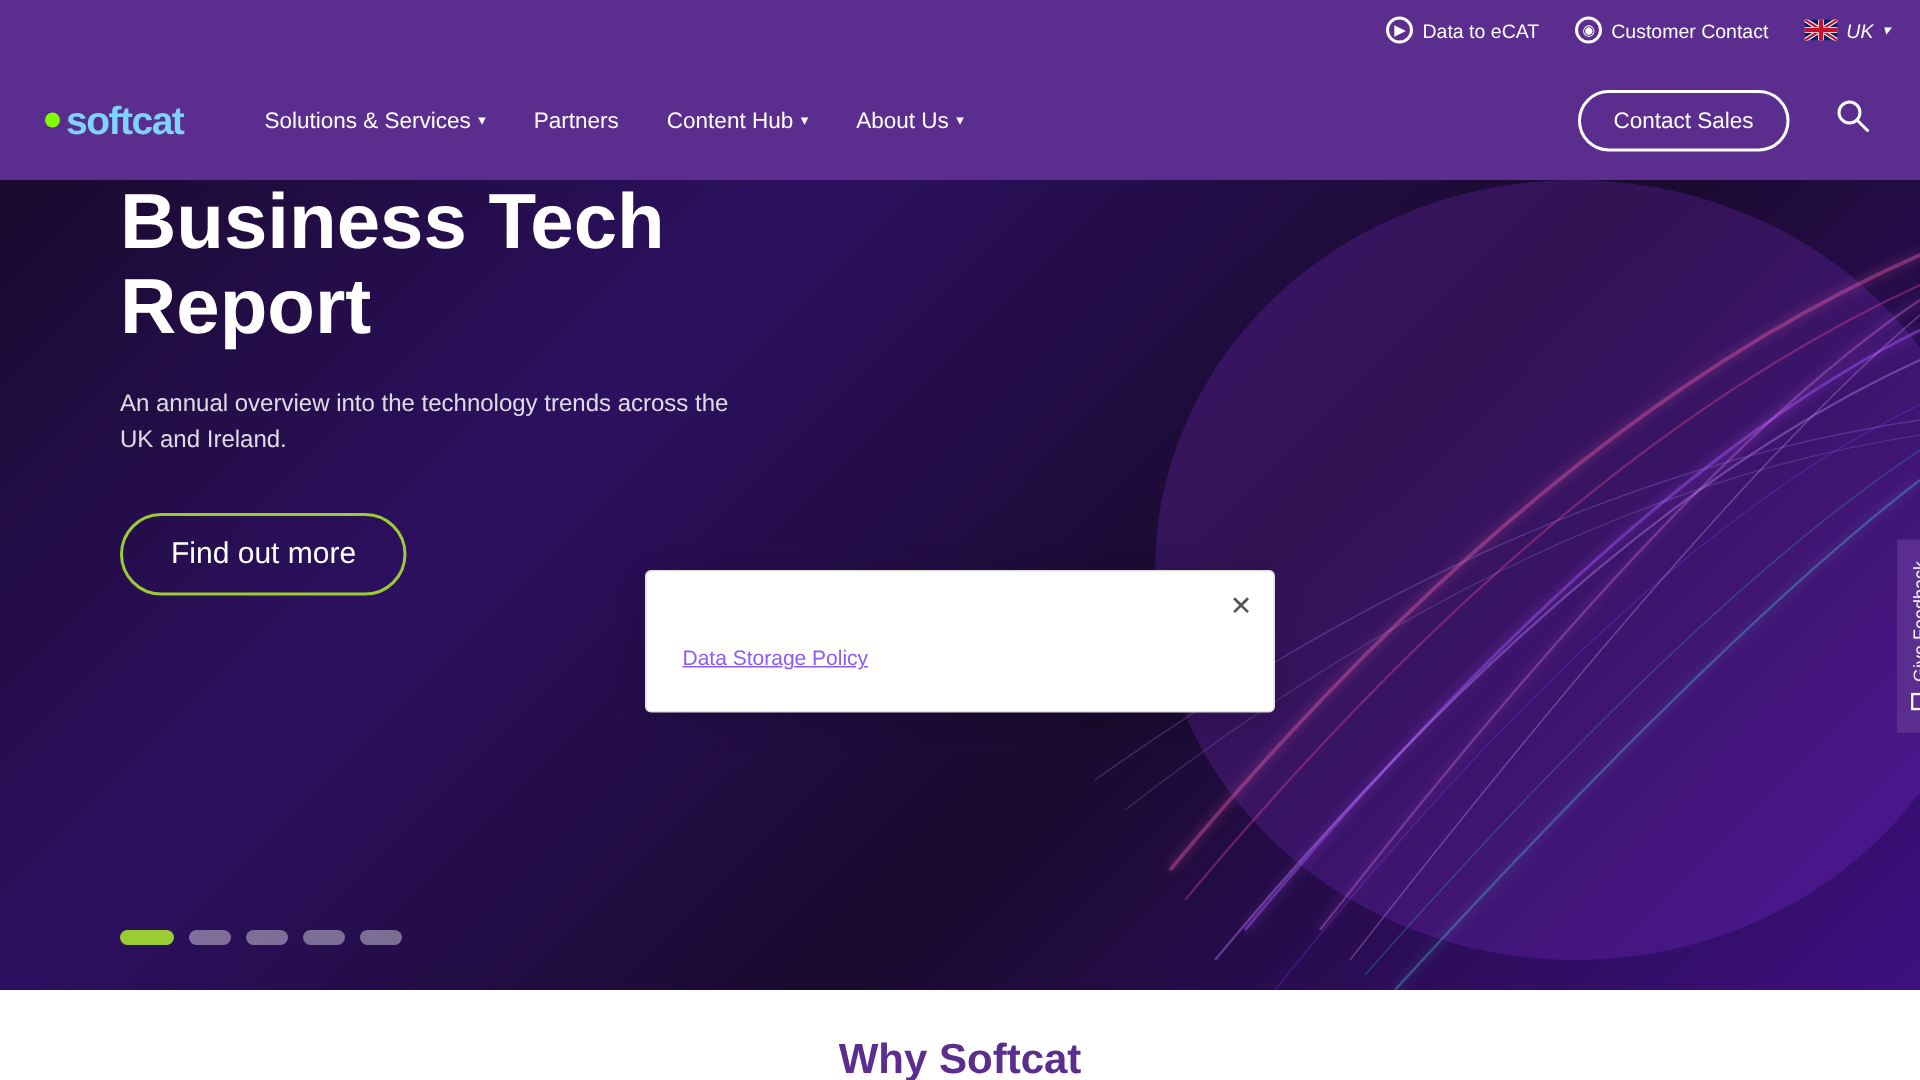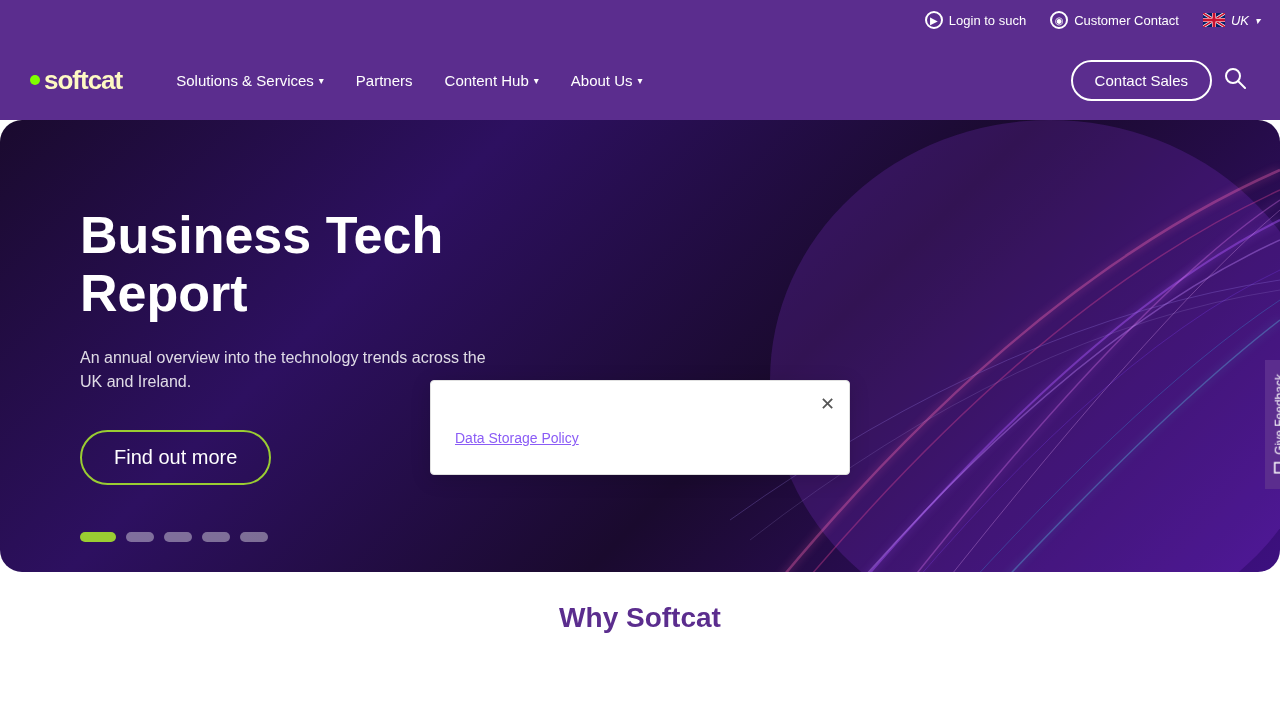--- a/index.html
+++ b/index.html
@@ -56,21 +56,21 @@
       gap: 0;
     }
     .logo {
       display: flex;
       align-items: center;
       margin-right: 40px;
     }
     .logo-text {
       font-size: 26px;
       font-weight: bold;
-      color: #fef9c3;
+      color: #7dd3fc;
       letter-spacing: -1px;
     }
     .logo-dot {
       width: 10px;
       height: 10px;
       background: #7fff00;
       border-radius: 50%;
       display: inline-block;
       margin-right: 2px;
       vertical-align: middle;
@@ -92,21 +92,21 @@
       border-radius: 4px;
       white-space: nowrap;
     }
     .nav-arrow {
       font-size: 10px;
       color: #fff;
     }
     .nav-right {
       display: flex;
       align-items: center;
-      gap: 8px;
+      gap: 27px;
     }
     .contact-btn {
       background: transparent;
       border: 2px solid #fff;
       border-radius: 30px;
       color: #fff;
       padding: 10px 22px;
       font-size: 15px;
       cursor: pointer;
       white-space: nowrap;
@@ -116,26 +116,25 @@
       border: none;
       cursor: pointer;
       color: #fff;
       font-size: 20px;
       padding: 4px;
     }
 
     
     .hero {
       background: linear-gradient(135deg, #1a0a2e 0%, #2d1060 30%, #1a0a2e 60%, #3d1080 100%);
-      height: 452px;
+      height: 540px;
       position: relative;
       overflow: hidden;
       display: flex;
-      align-items: center;
-      border-radius: 22px;
+      align-items: flex-start;
     }
     .hero-content {
       position: relative;
       z-index: 2;
       padding: 0 80px;
       max-width: 600px;
     }
     .hero-title {
       font-size: 52px;
       font-weight: bold;
@@ -251,21 +250,21 @@
       width: 750px;
       height: 540px;
     }
   </style>
 </head>
 <body>
 
 <div class="top-bar">
   <a class="top-bar-item">
     <div class="top-bar-icon">▶</div>
-    <span>Login to such</span>
+    <span>Data to eCAT</span>
   </a>
   <a class="top-bar-item">
     <div class="top-bar-icon">◉</div>
     <span>Customer Contact</span>
   </a>
   <div class="lang-selector">
     <svg width="22" height="14" viewBox="0 0 22 14">
       <rect width="22" height="14" fill="#012169"></rect>
       <line x1="0" y1="0" x2="22" y2="14" stroke="#fff" stroke-width="3"></line>
       <line x1="22" y1="0" x2="0" y2="14" stroke="#fff" stroke-width="3"></line>

